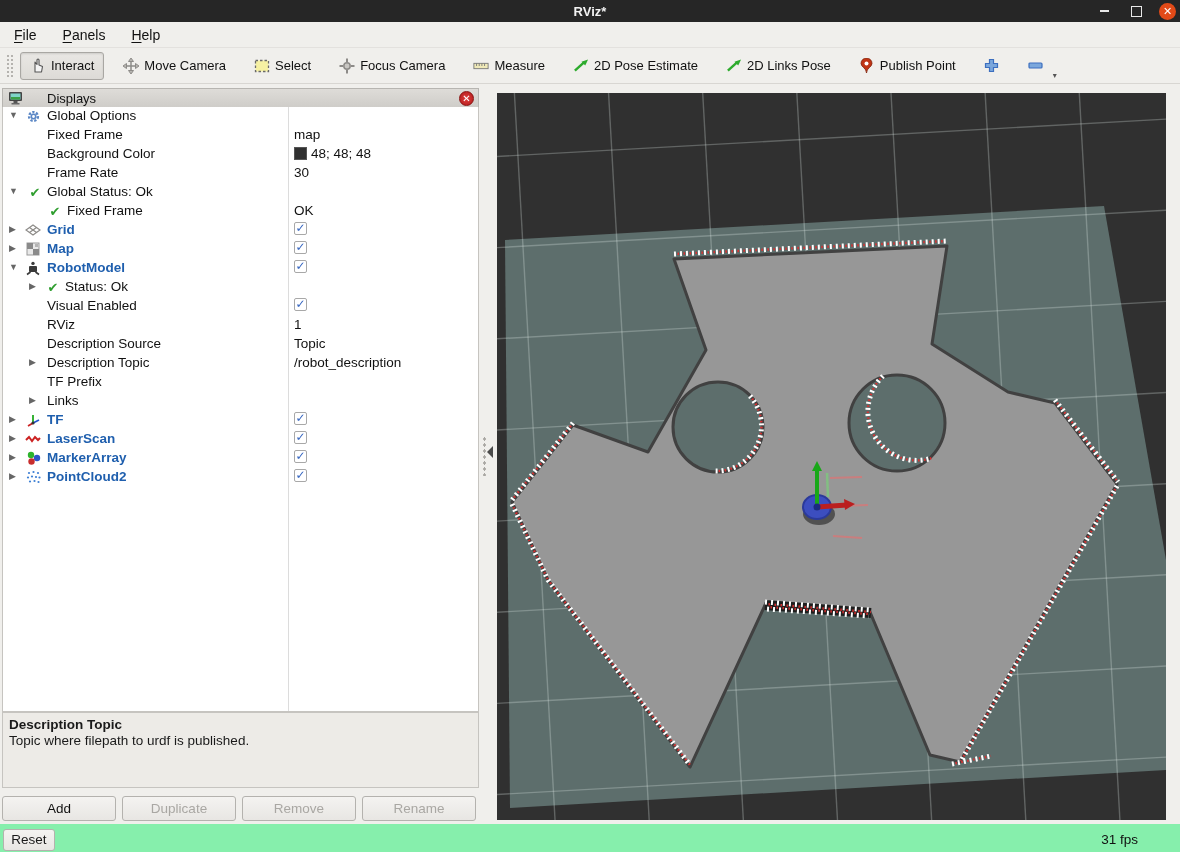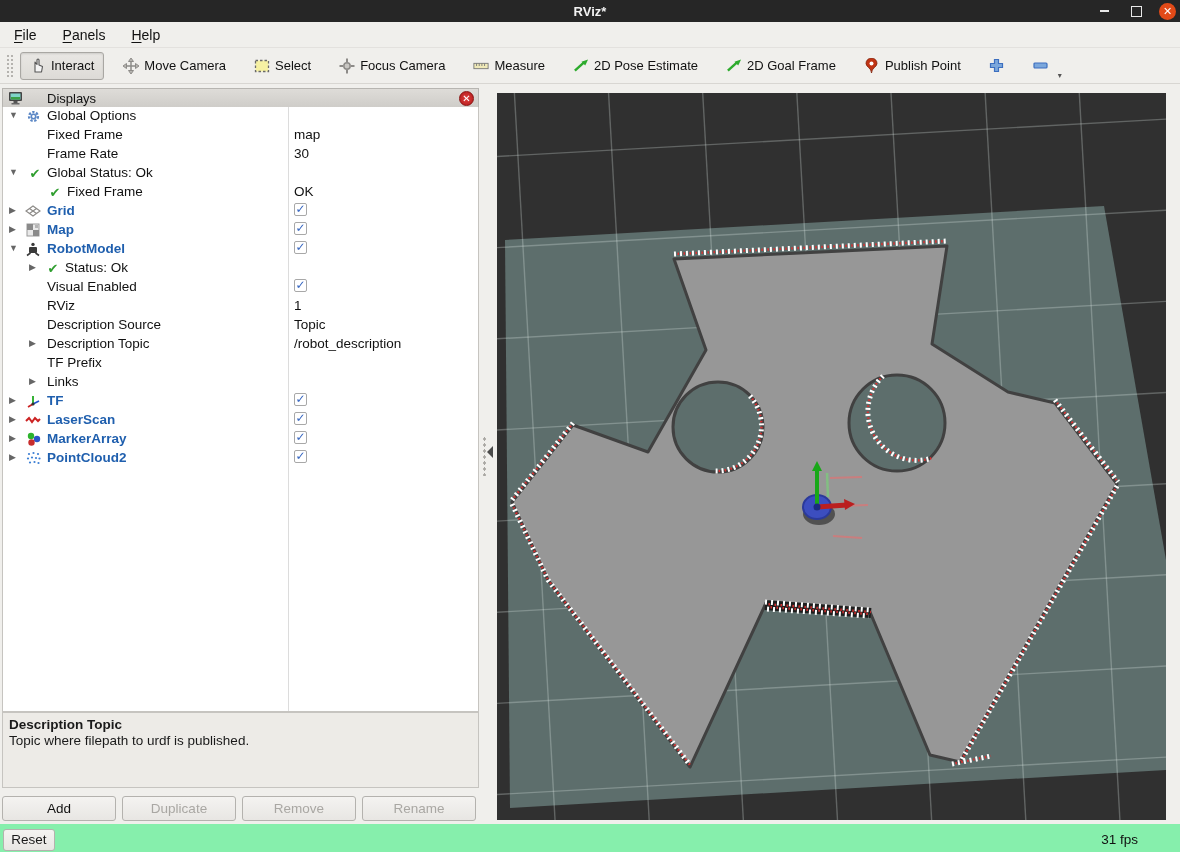--- a/index.html
+++ b/index.html
@@ -171,21 +171,21 @@
       </span>
       <span>2D Pose Estimate</span>
     </div>
     <div class="tb-btn">
       <span class="tb-icon">
         <svg width="17" height="15" viewBox="0 0 17 15">
           <line x1="2" y1="13" x2="12" y2="4" stroke="#2dab2d" stroke-width="2.6"></line>
           <polygon points="16,1 9,3.5 13,7.5" fill="#2dab2d"></polygon>
         </svg>
       </span>
-      <span>2D Goal Frame</span>
+      <span>2D Links Pose</span>
     </div>
     <div class="tb-btn">
       <span class="tb-icon">
         <svg width="13" height="16" viewBox="0 0 13 16">
           <path d="M6.5 15 C6.5 10 1 9 1 5.5 A5.5 5.5 0 0 1 12 5.5 C12 9 6.5 10 6.5 15 Z" fill="#c03414" stroke="#7e1e08" stroke-width="0.8"></path>
           <circle cx="6.5" cy="5.5" r="2" fill="#fff"></circle>
         </svg>
       </span>
       <span>Publish Point</span>
     </div>
@@ -228,20 +228,24 @@
           <svg width="15" height="15" viewBox="0 0 15 15">
             <circle cx="7.5" cy="7.5" r="4.4" fill="none" stroke="#5b87c5" stroke-width="2.4" stroke-dasharray="2.2 1.6"></circle>
             <circle cx="7.5" cy="7.5" r="2.2" fill="none" stroke="#5b87c5" stroke-width="1.6"></circle>
           </svg>
         </span>
         <span class="tlabel" style="left:44px">Global Options</span>
       </div>
       <div class="trow">
         <span class="tlabel" style="left:44px">Fixed Frame</span>
         <span class="tvalue">map</span>
+      </div>
+      <div class="trow">
+        <span class="tlabel" style="left:44px">Background Color</span>
+        <span class="tvalue"><span class="swatch"></span>48; 48; 48</span>
       </div>
       <div class="trow">
         <span class="tlabel" style="left:44px">Frame Rate</span>
         <span class="tvalue">30</span>
       </div>
       <div class="trow">
         <span class="arrow" style="left:6px">▼</span>
         <span class="ticon" style="left:24px">
           <span class="greencheck">✔</span>
         </span>

